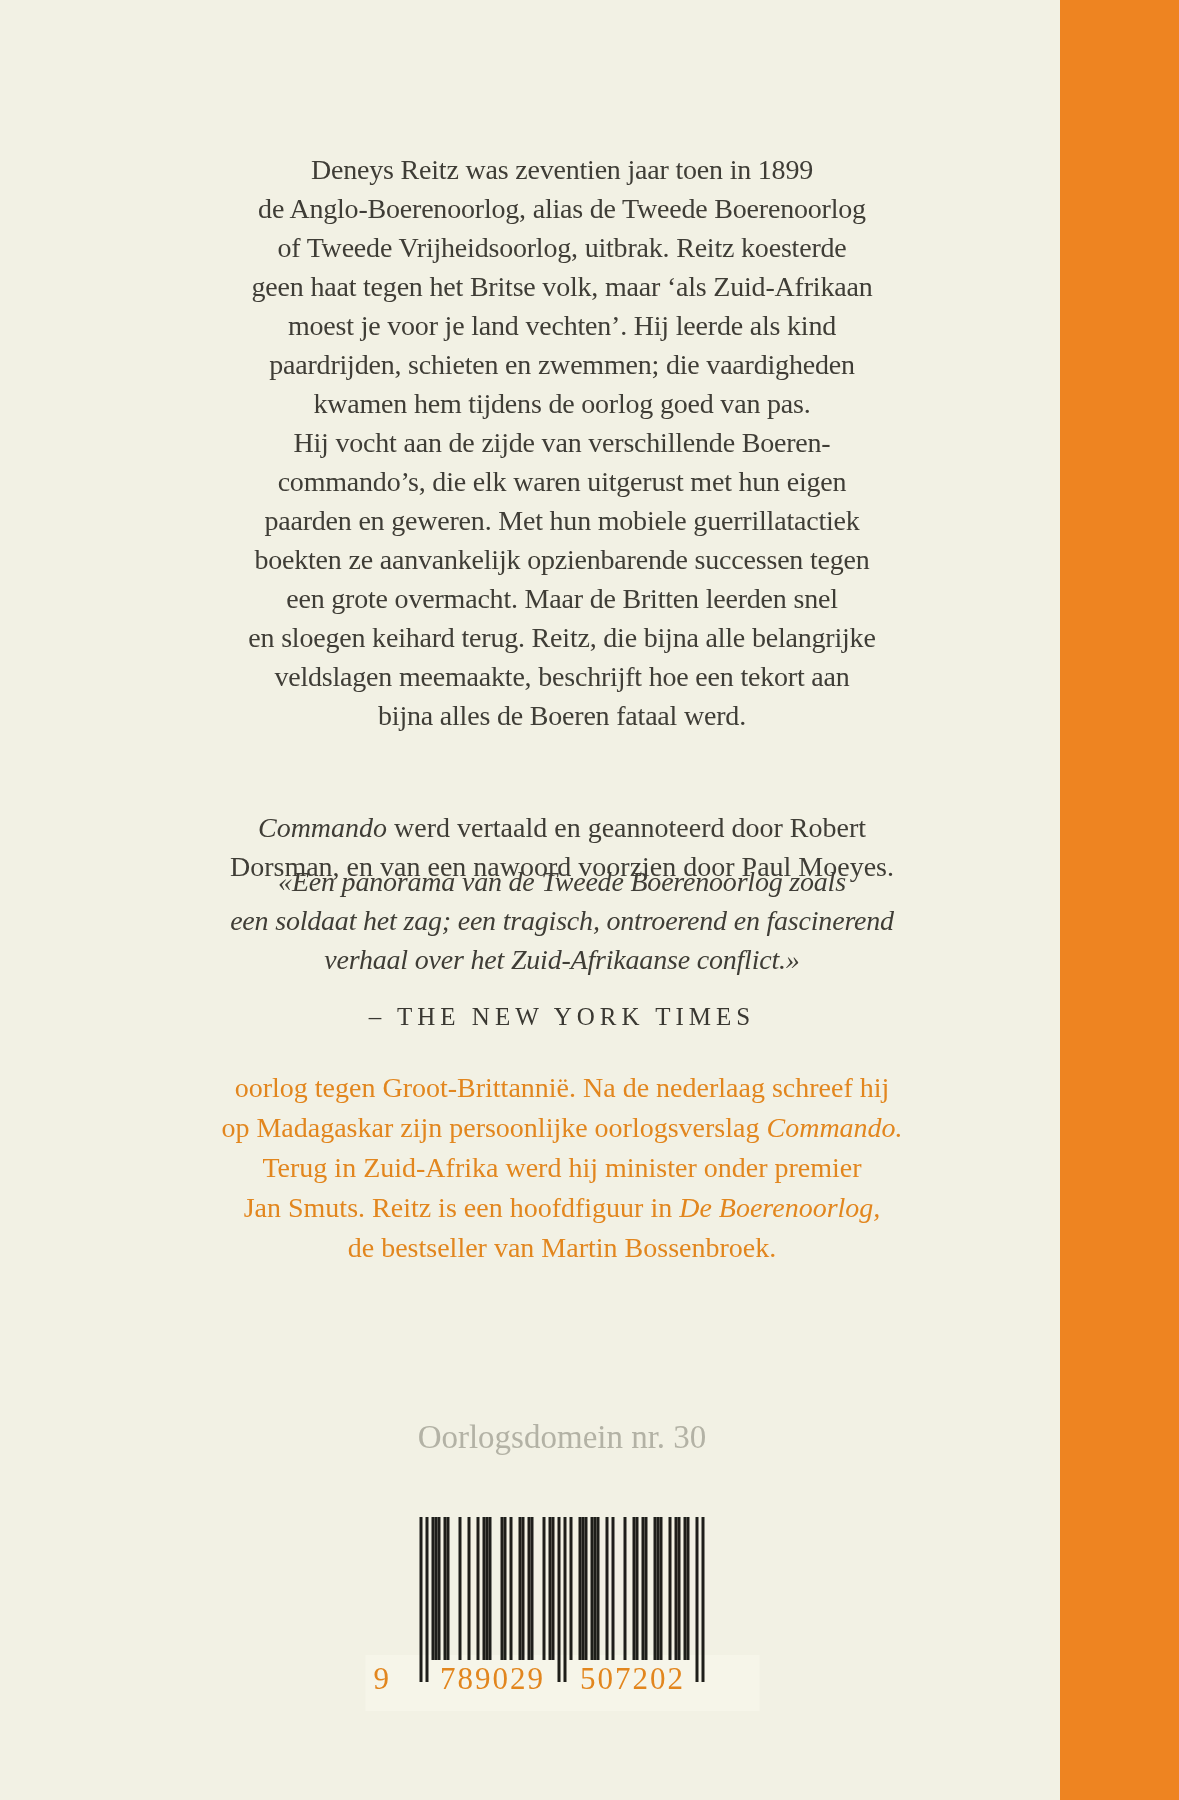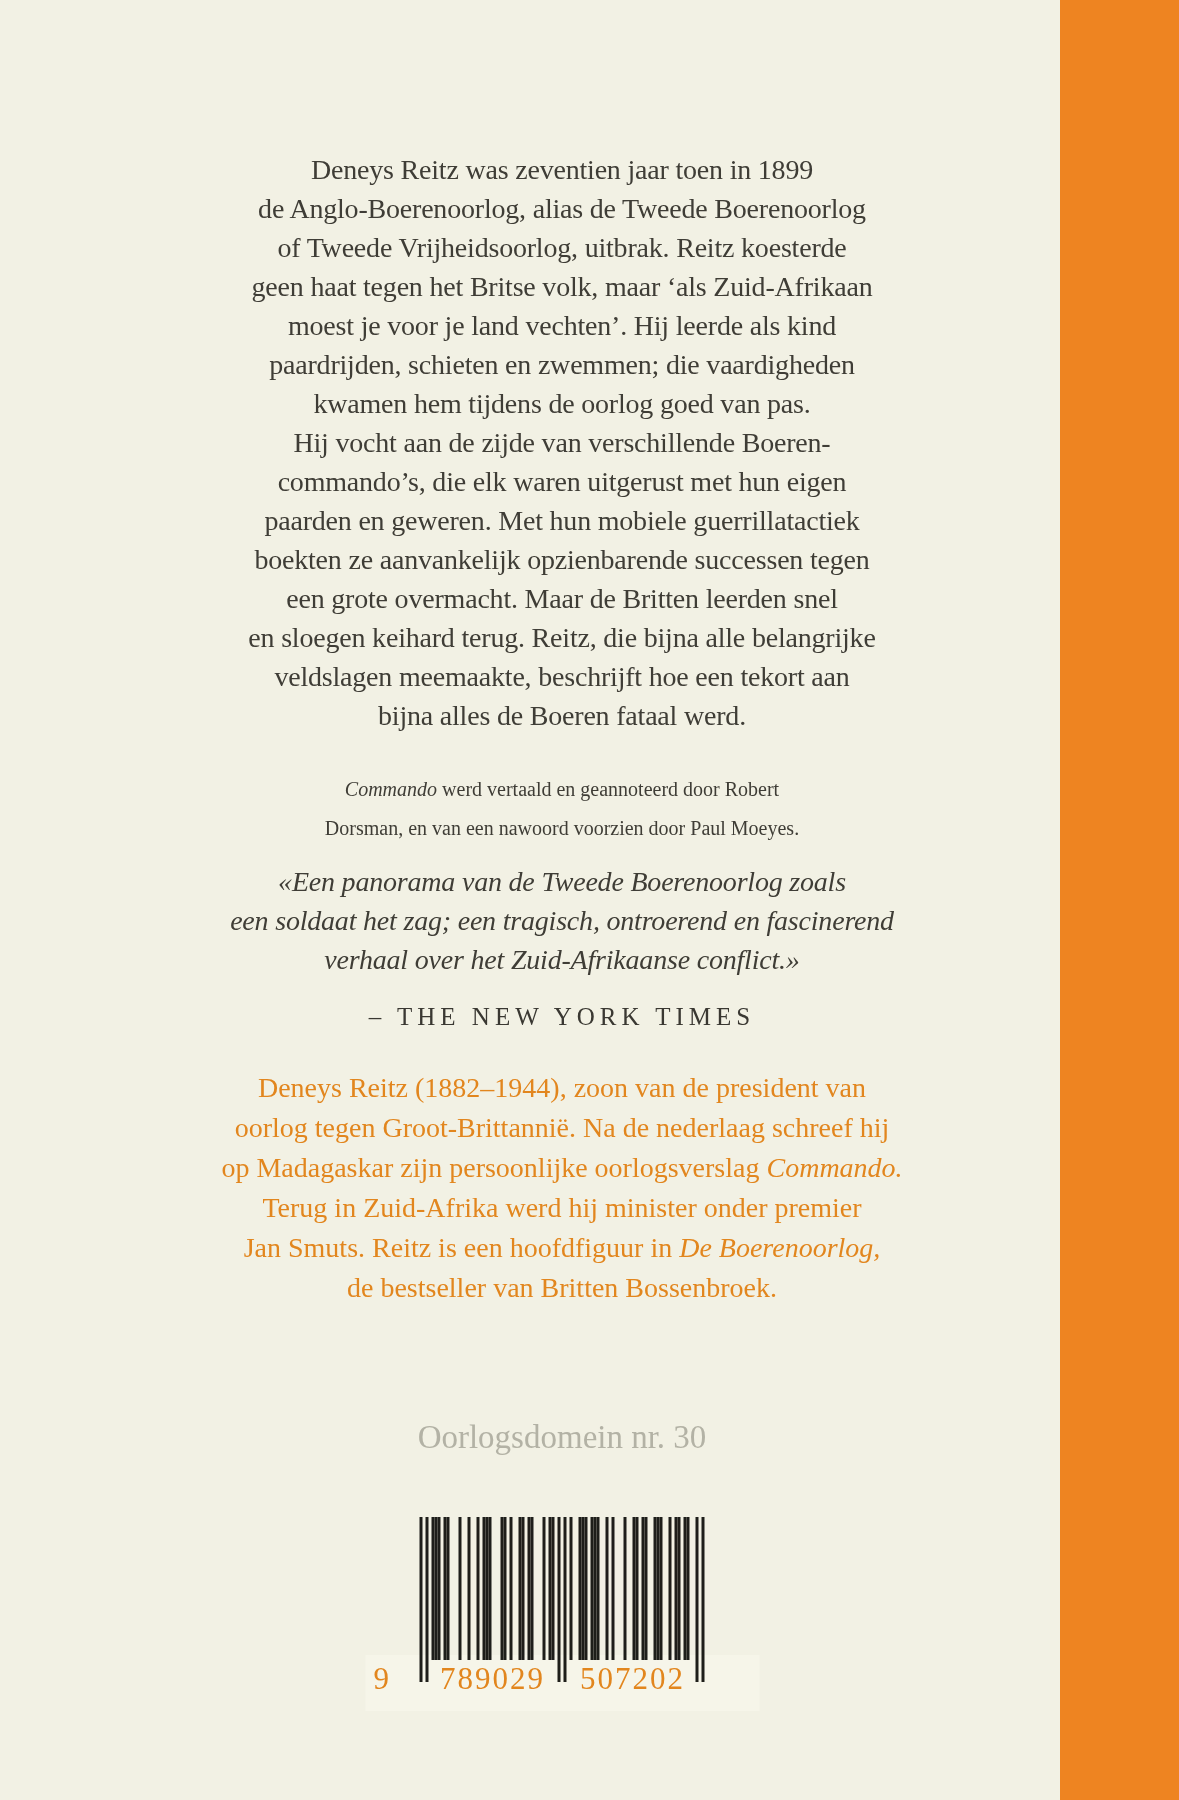--- a/index.html
+++ b/index.html
@@ -21,21 +21,21 @@
     position:absolute; left:202px; top:0;
     width:720px; height:1515px;
     text-align:center;
   }
   .blk { position:absolute; left:0; width:720px; }
   .synopsis {
     top:150px;
     font-size:28px; line-height:39px;
     white-space:pre-line; letter-spacing:-0.2px;
   }
-  .credits { top:770px; font-size:20px; line-height:39px; }
+  .credits { top:808px; font-size:28px; line-height:39px; }
   .credits .line { white-space:nowrap; }
   .italic { font-style:italic; }
   .quote {
     top:862px;
     font-style:italic;
     font-size:28px; line-height:39px;
     white-space:pre-line; letter-spacing:-0.2px;
   }
   .attribution {
     top:1002px;
@@ -111,26 +111,25 @@
       <div class="line">Dorsman, en van een nawoord voorzien door Paul Moeyes.</div>
     </div>
 
     <div class="blk quote">«Een panorama van de Tweede Boerenoorlog zoals
 een soldaat het zag; een tragisch, ontroerend en fascinerend
 verhaal over het Zuid-Afrikaanse conflict.»</div>
 
     <div class="blk attribution">– THE NEW YORK TIMES</div>
 
     <div class="blk bio">
-      <div class="line">Deneys Reitz (1882–1944), zoon van de president van</div>
       <div class="line">oorlog tegen Groot-Brittannië. Na de nederlaag schreef hij</div>
       <div class="line"><span>op Madagaskar zijn persoonlijke oorlogsverslag </span><span class="italic">Commando.</span></div>
       <div class="line">Terug in Zuid-Afrika werd hij minister onder premier</div>
       <div class="line"><span>Jan Smuts. Reitz is een hoofdfiguur in </span><span class="italic">De Boerenoorlog,</span></div>
-      <div class="line">de bestseller van Britten Bossenbroek.</div>
+      <div class="line">de bestseller van Martin Bossenbroek.</div>
     </div>
 
     <div class="blk series">Oorlogsdomein nr. 30</div>
 
 
     <div class="barcode">
       <div class="digit-band"></div>
       <div class="bars">
           <div class="bar tall" style="left: 0px;"></div>
           <div class="bar tall" style="left: 6px;"></div>

